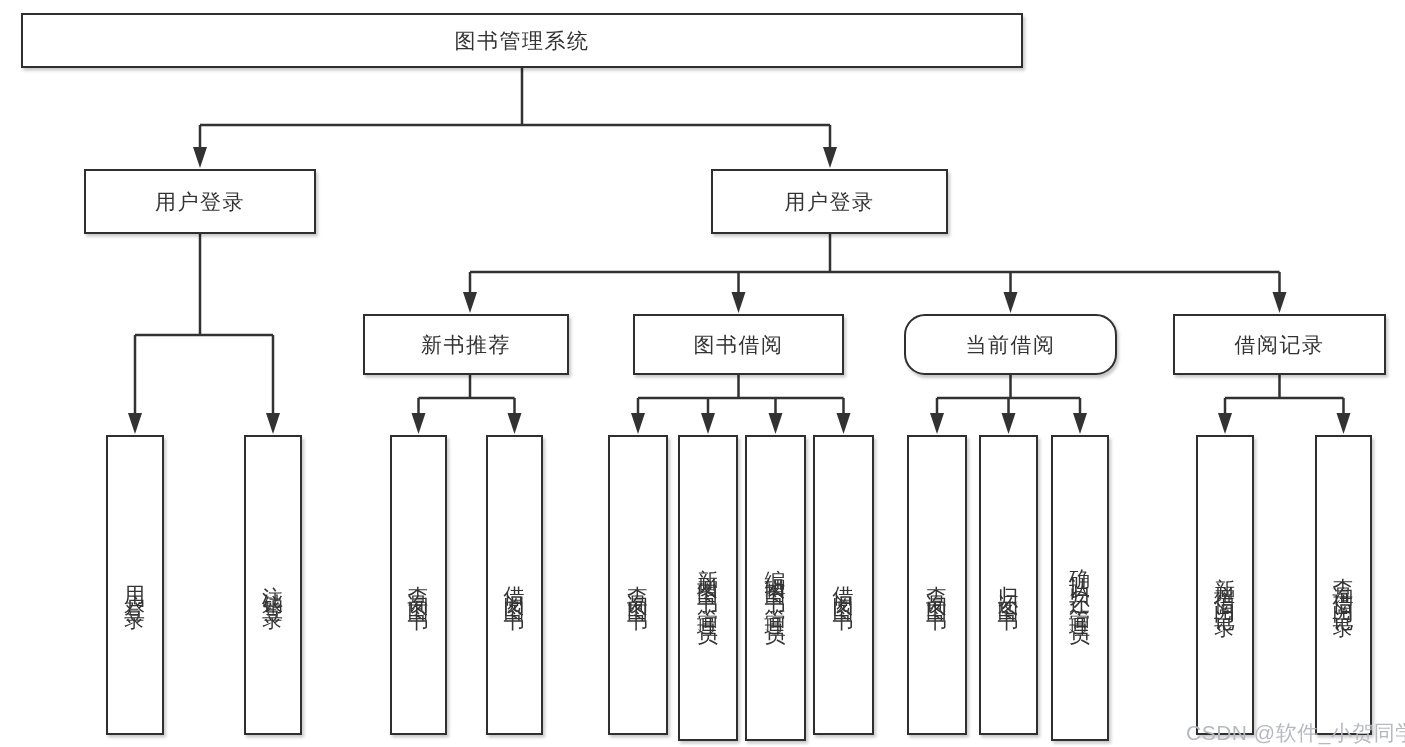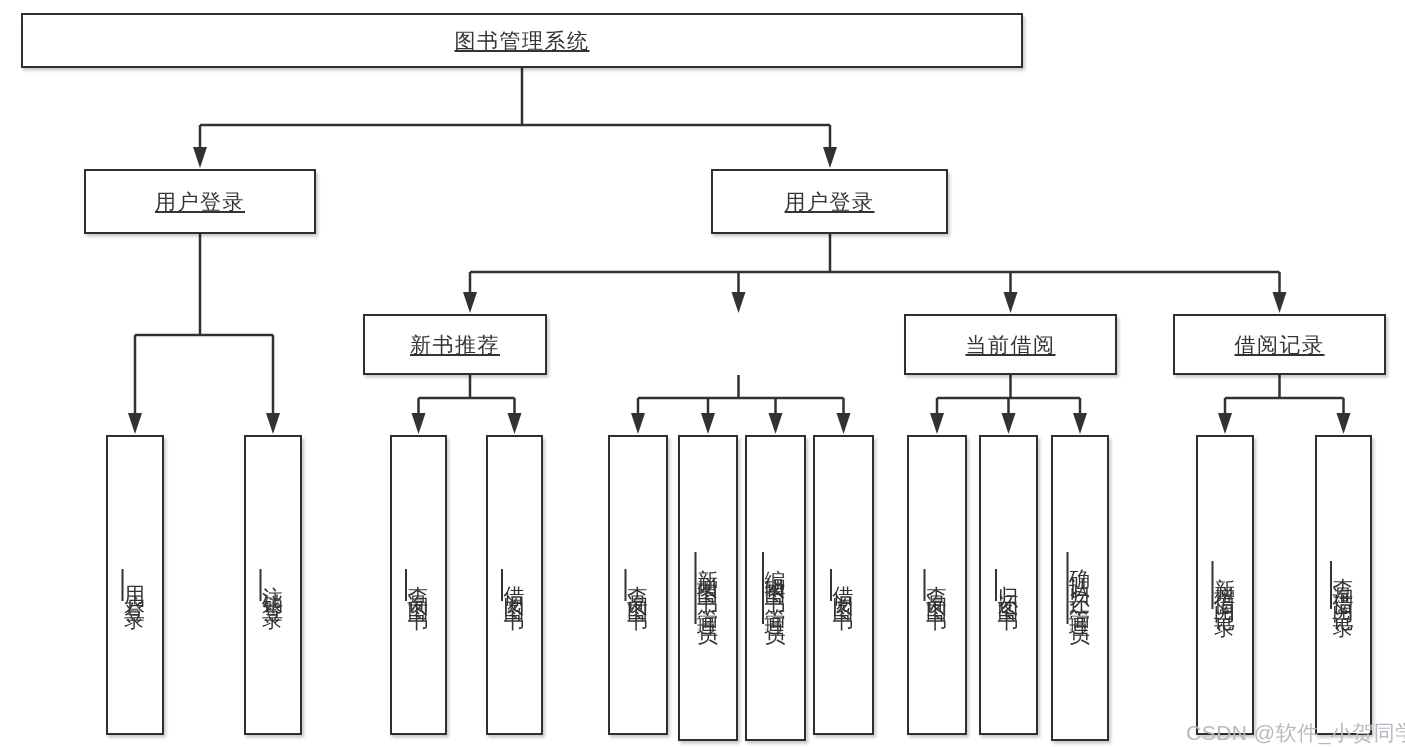--- a/index.html
+++ b/index.html
@@ -33,21 +33,20 @@
     border: 2.5px solid #2f2f2f;
     box-shadow: 2px 2.5px 3px rgba(0,0,0,0.22);
     display: flex;
     align-items: center;
     justify-content: center;
     color: #333333;
     font-size: 21px;
     letter-spacing: 1.5px;
     text-align: center;
     white-space: nowrap;
-    text-decoration: underline;
   }
   .vbox {
     writing-mode: vertical-rl;
     text-orientation: mixed;
     letter-spacing: 8px;
     white-space: normal;
     line-height: 1;
   }
   .watermark {
     position: absolute;
@@ -57,23 +56,23 @@
     letter-spacing: 0.5px;
     color: #b6bac0;
     z-index: 10;
     white-space: nowrap;
   }
 
   
   .n-root { left: 21px;   top: 13px;  width: 1002px; height: 55px; }
   .n-l2a  { left: 84px;   top: 169px; width: 232px;  height: 65px; }
   .n-l2b  { left: 711px;  top: 169px; width: 237px;  height: 65px; }
-  .n-l3a  { left: 363px;  top: 314px; width: 184px;  height: 61px; }
+  .n-l3a  { left: 363px;  top: 314px; width: 206px;  height: 61px; }
   .n-l3b  { left: 633px;  top: 314px; width: 211px;  height: 61px; }
-  .n-l3c  { left: 904px;  top: 314px; width: 213px;  height: 61px; }
+  .n-l3c  { left: 904px;  top: 314px; width: 213px;  height: 61px; border-radius: 21px; }
   .n-l3d  { left: 1173px; top: 314px; width: 213px;  height: 61px; }
   .lf1  { left: 106px;  top: 435px; width: 58px; height: 300px; }
   .lf2  { left: 244px;  top: 435px; width: 58px; height: 300px; }
   .lf3  { left: 390px;  top: 435px; width: 57px; height: 300px; }
   .lf4  { left: 486px;  top: 435px; width: 57px; height: 300px; }
   .lf5  { left: 608px;  top: 435px; width: 60px; height: 300px; }
   .lf6  { left: 678px;  top: 435px; width: 60px; height: 306px; }
   .lf7  { left: 745px;  top: 435px; width: 61px; height: 306px; }
   .lf8  { left: 813px;  top: 435px; width: 61px; height: 300px; }
   .lf9  { left: 907px;  top: 435px; width: 60px; height: 300px; }
@@ -122,20 +121,21 @@
     <polygon points="1218,413 1232,413 1225,434"></polygon>
     <polygon points="1336.5,413 1350.5,413 1343.5,434"></polygon>
   </svg>
 
   <div class="box n-root">图书管理系统</div>
 
   <div class="box n-l2a">用户登录</div>
   <div class="box n-l2b">用户登录</div>
 
   <div class="box n-l3a">新书推荐</div>
+  <div class="box n-l3b">图书借阅</div>
   <div class="box n-l3c">当前借阅</div>
   <div class="box n-l3d">借阅记录</div>
 
   <div class="box vbox lf1">用户登录</div>
   <div class="box vbox lf2">注销登录</div>
 
   <div class="box vbox lf3">查询图书</div>
   <div class="box vbox lf4">借阅图书</div>
 
   <div class="box vbox lf5">查询图书</div>

